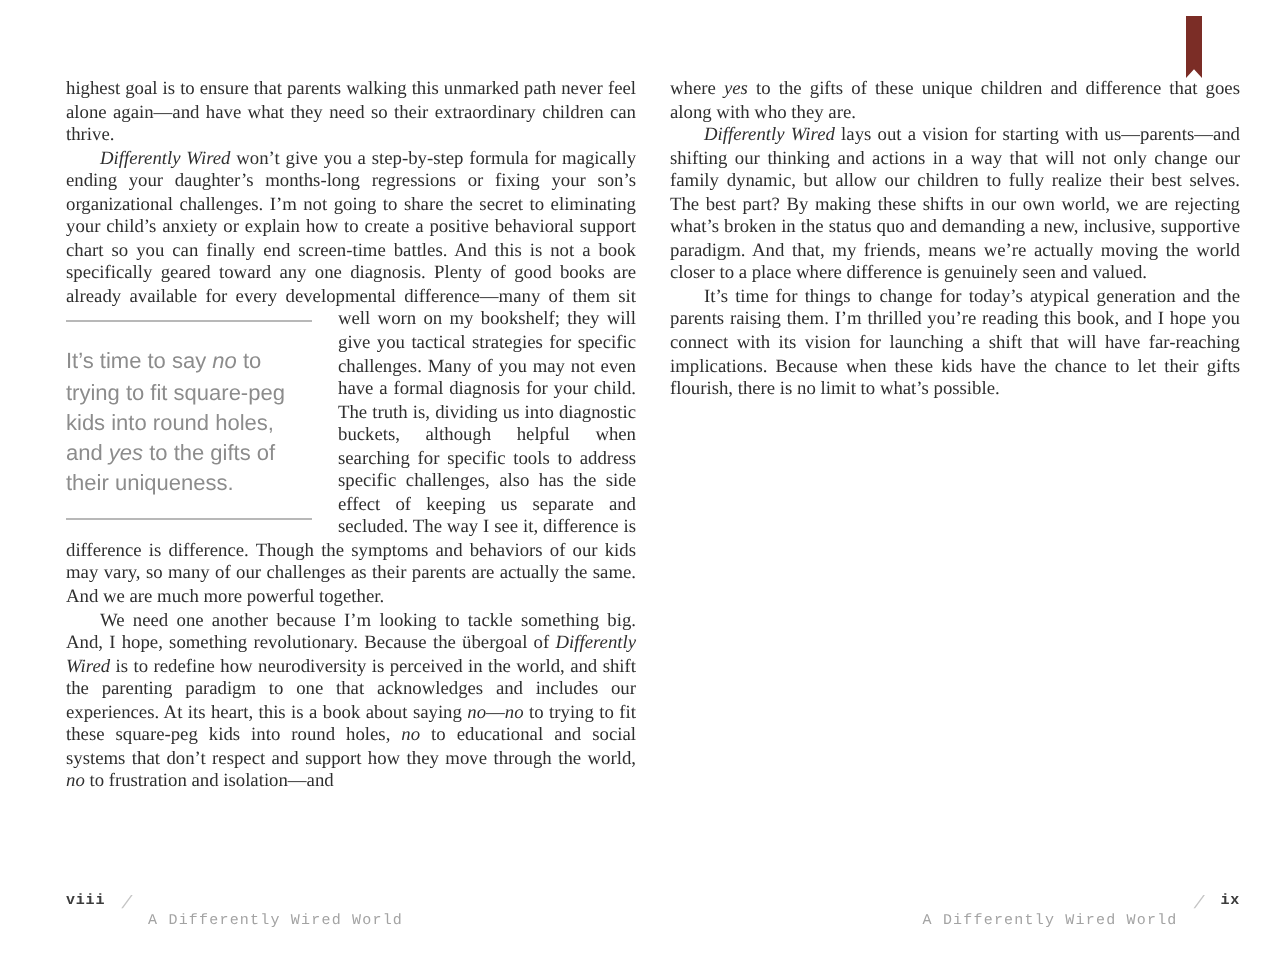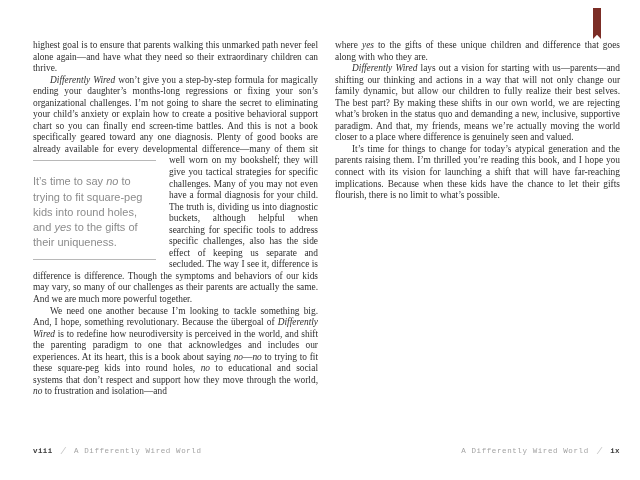--- a/index.html
+++ b/index.html
@@ -16,21 +16,21 @@
   em{font-style:italic;margin-top:35px;}
   .pullquote{float:left;display:block;width:121px;margin:5px 13px 3px 0;
              padding:13px 2px 9px 0;border-top:1px solid #b8b8b8;border-bottom:1px solid #b8b8b8;
              font-family:"Liberation Sans",sans-serif;font-size:11px;line-height:15.2px;
              color:#8c8c8c;text-align:left;text-indent:0;}
   .page-footer{position:absolute;top:447px;left:0;width:285px;display:flex;align-items:flex-start;
                gap:8px;font-family:Liberation Mono, monospace;font-size:7.5px;}
   .page-right .page-footer{justify-content:flex-end;}
   .pagenum{color:#3c3c3c;font-weight:bold;letter-spacing:0.4px;}
   .sep{color:#c4c4c4;font-size:9px;font-style:italic;}
-  .runtitle{color:#a3a3a3;letter-spacing:0.6px;}
+  .runtitle{color:#a3a3a3;letter-spacing:0.6px;margin-top:10px;}
   .bookmark{position:absolute;left:593px;top:8px;width:8px;height:31px;
             clip-path:polygon(0 0,100% 0,100% 100%,50% 86%,0 100%);}
 </style>
 </head>
 <body>
 
 <div class="spread">
 
   <div class="page page-left">
     <div class="page-body">

